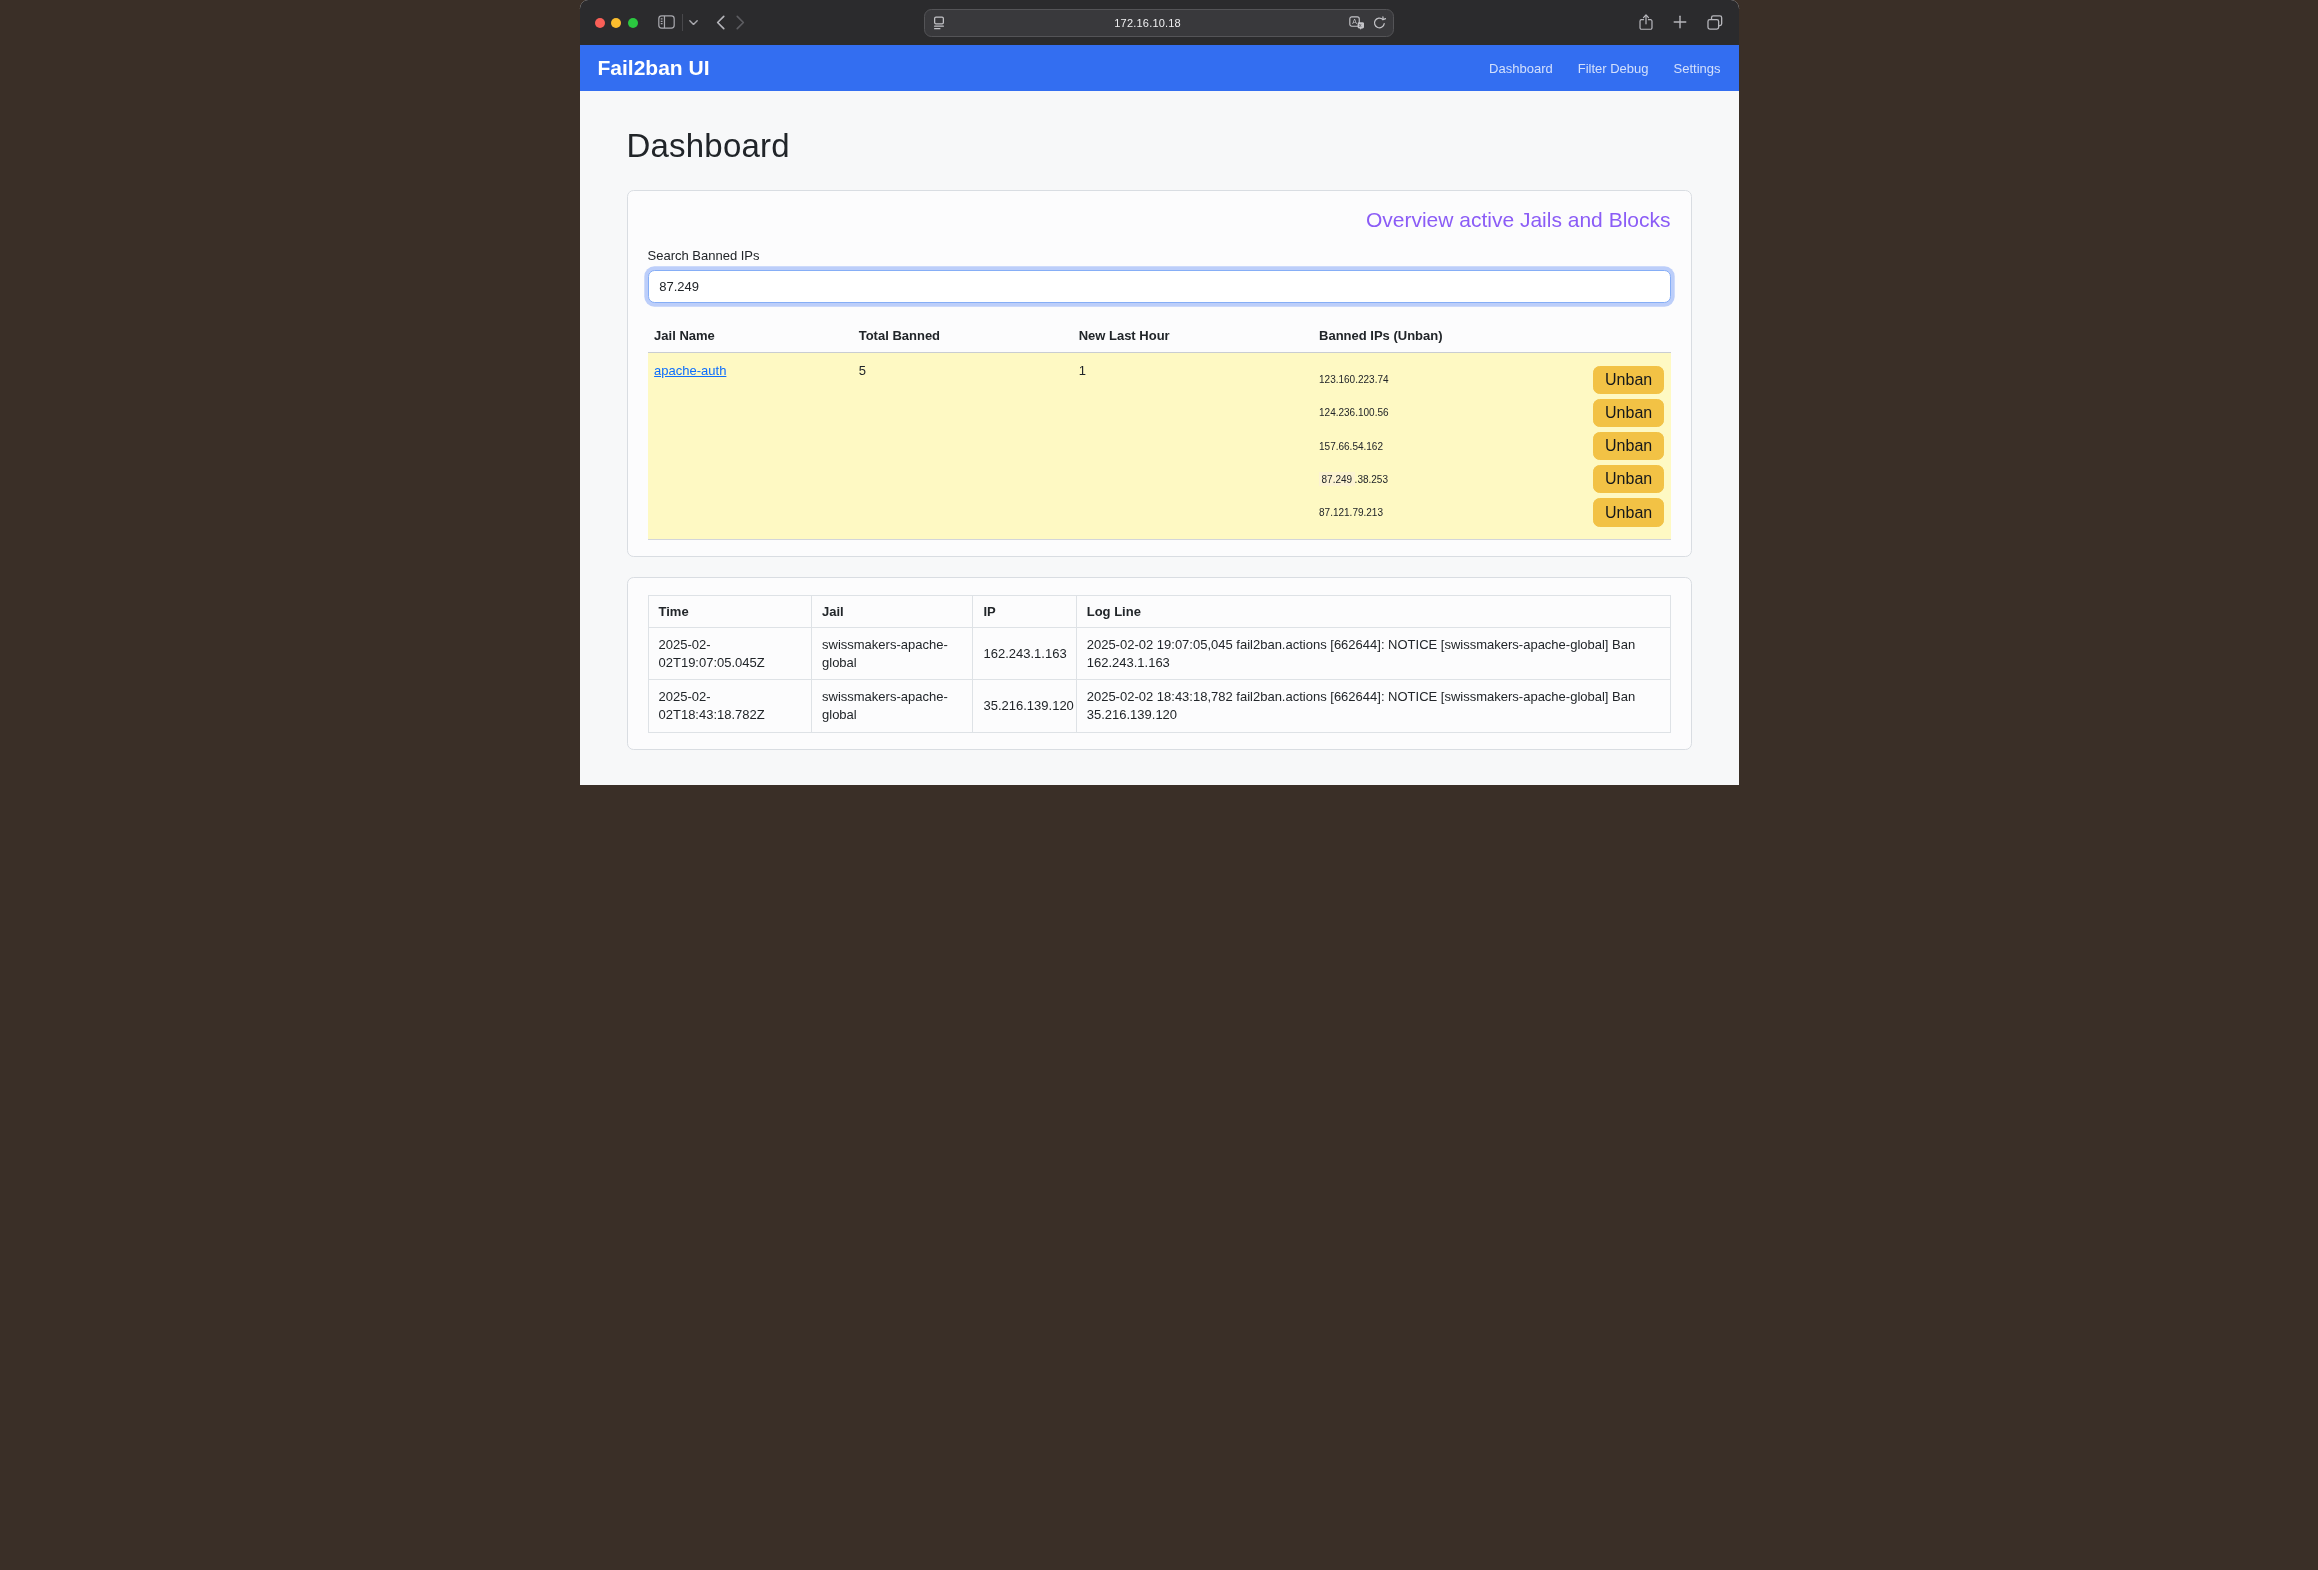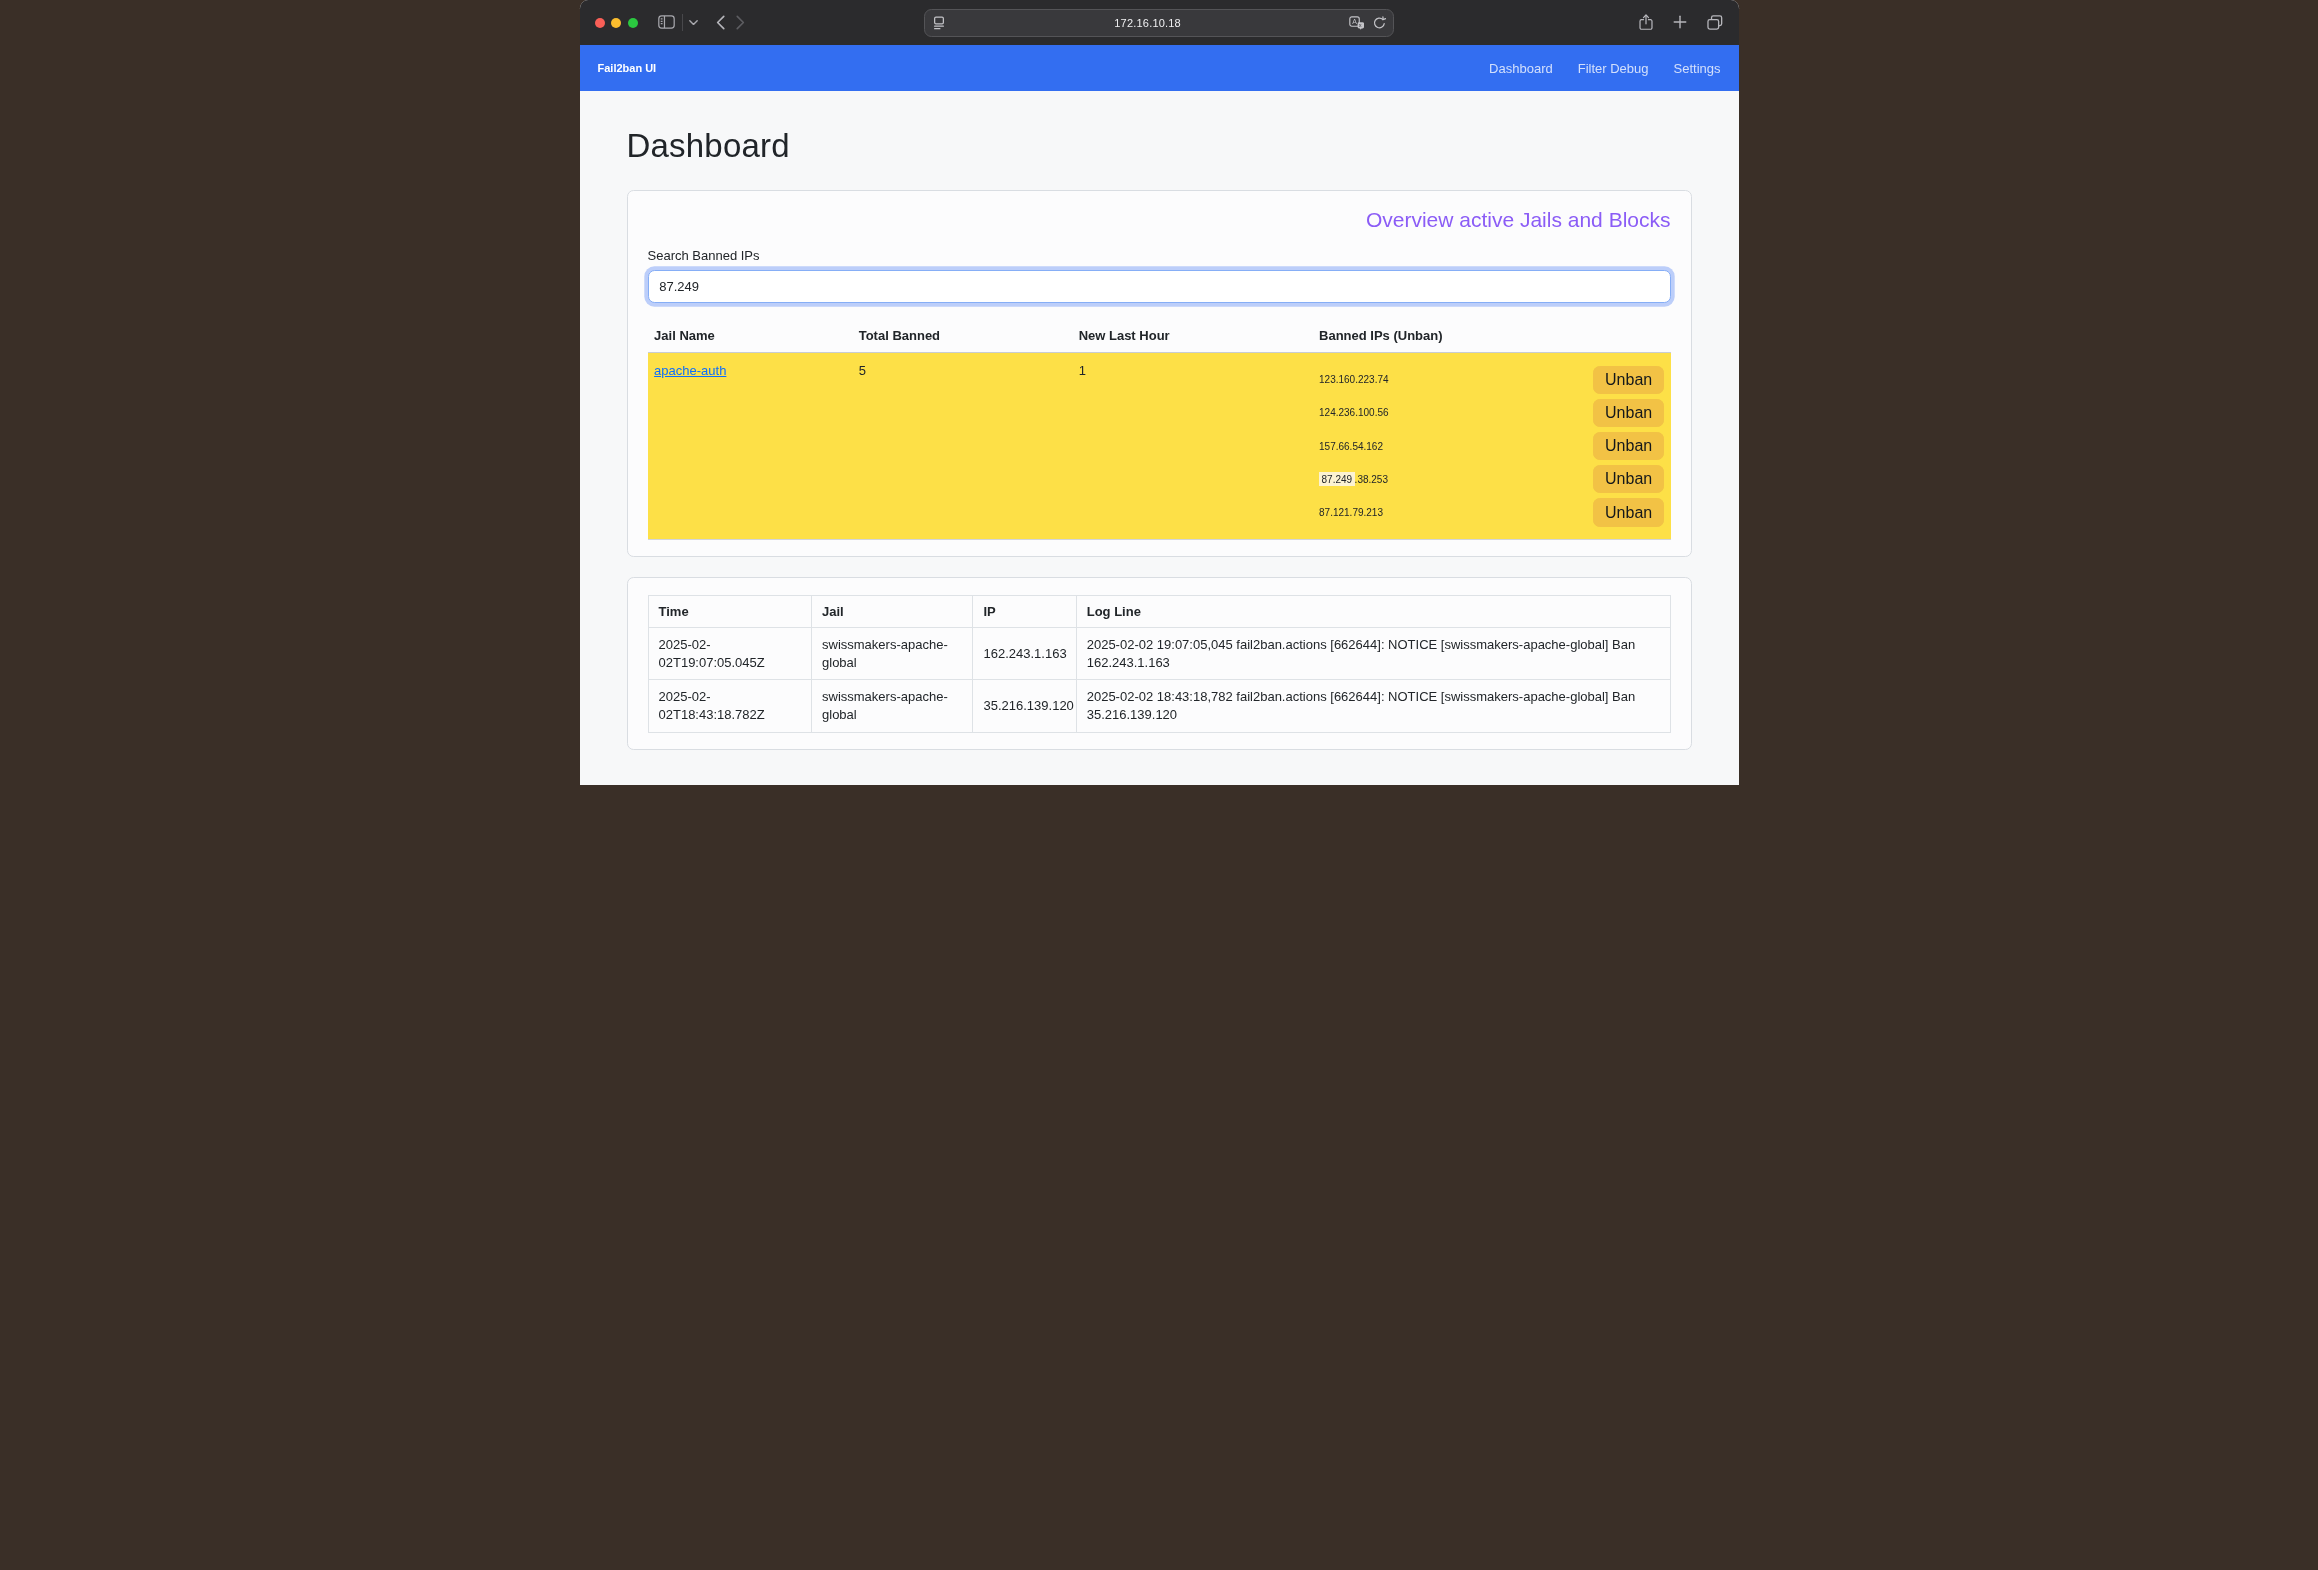--- a/index.html
+++ b/index.html
@@ -39,21 +39,21 @@
   }
   .addr-right { display:flex; align-items:center; gap:8.2px; }
 
   .chrome-right { margin-left:auto; display:flex; align-items:center; gap:20px; }
 
   
   .navbar {
     height:46px; background:#336ef1; flex:0 0 auto;
     display:flex; align-items:center; padding:0 18px;
   }
-  .brand { color:#ffffff; font-size:11px; font-weight:bold; text-decoration:none; }
+  .brand { color:#ffffff; font-size:21px; font-weight:bold; text-decoration:none; }
   .nav-links { margin-left:auto; display:flex; gap:25px; }
   .nav-links a { color:rgba(255,255,255,0.78); font-size:13px; text-decoration:none; cursor:pointer; }
 
   
   .content { padding:21.4px 47px 0 47px; overflow:hidden; }
   h1.page-title { font-size:33px; font-weight:500; color:#212529; margin:15px 0 25px 0; letter-spacing:0.2px; }
 
   .card {
     background:#fcfcfd; border:0.8px solid #d9dde2; border-radius:6.6px;
     padding:16.4px 20px; margin-bottom:20px;
@@ -67,21 +67,21 @@
     padding:0 10.7px; font-size:13px; color:#212529; outline:none;
     font-family:"Liberation Sans", sans-serif;
   }
 
   
   table.jails { width:100%; border-collapse:collapse; margin-top:16.4px; font-size:13px; color:#212529; }
   table.jails th {
     text-align:left; font-weight:bold; padding:9px 6.6px;
     border-bottom:0.8px solid #c9cdd2;
   }
-  table.jails tbody tr { background:#fde047; border-bottom:0.8px solid #d2d5da;padding-left:36px; }
+  table.jails tbody tr { background:#fef9c3; border-bottom:0.8px solid #d2d5da;padding-left:36px; }
   table.jails td { padding:10px 6.6px; vertical-align:top; }
   td.ips-cell { padding:5px 6.6px 5px 6.6px; }
   .jail-link { color:#0d6efd; text-decoration:underline; cursor:pointer; }
 
   .ip-row { display:flex; justify-content:space-between; align-items:center; padding:2.5px 0; }
   .ip-text { font-size:10px; color:#212529; }
   .ip-text mark { background:#fcf3d2; padding:1.6px 2.5px; color:#212529; }
   .ip-text mark:empty { display:none; }
   .unban-btn {
     background:#f2c245; border:0.8px solid #f2c245; border-radius:6.6px;

